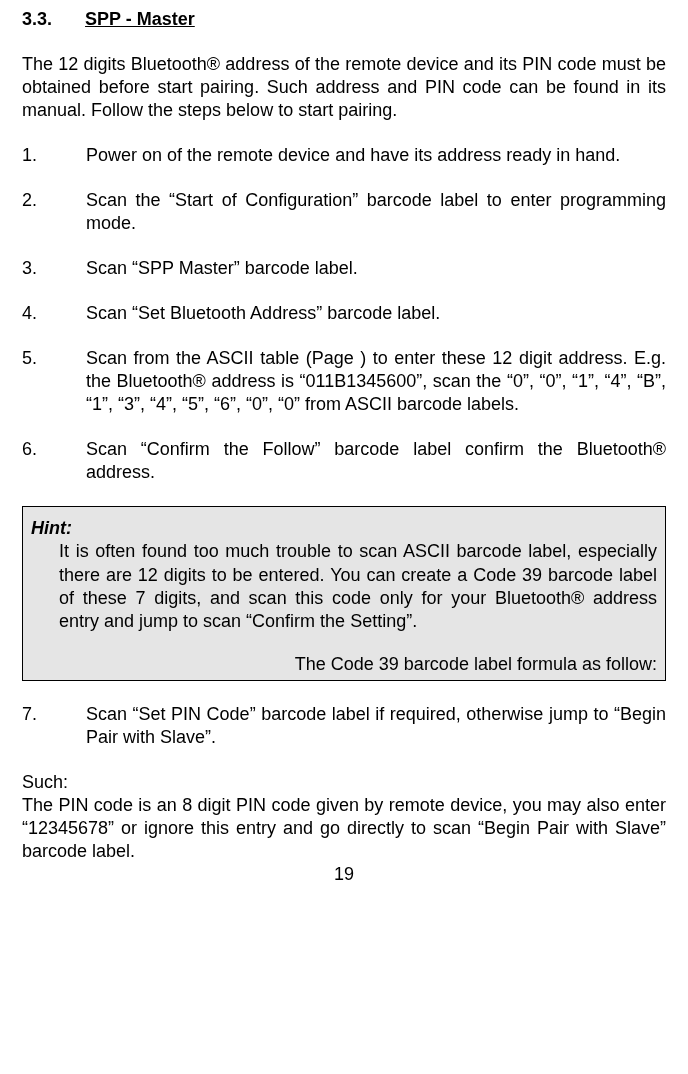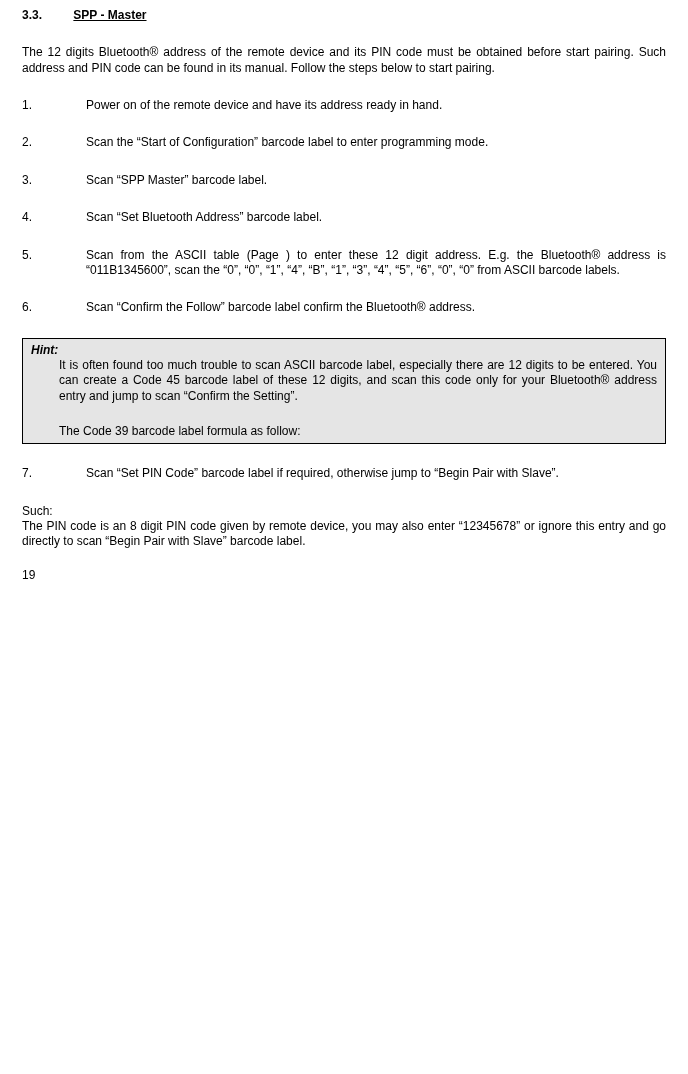--- a/index.html
+++ b/index.html
@@ -7,21 +7,21 @@
     padding: 0;
     font-family: Arial, Helvetica, sans-serif;
     background: #fff;
     color: #000;
     width: 688px;
     height: 1074px;
     box-sizing: border-box;
   }
   .page {
     padding: 8px 22px 0 22px;
-    font-size: 12px;
+    font-size: 18px;
     line-height: 1.28;
   }
   .sect-num {
     font-weight: bold;
   }
   .sect-title {
     font-weight: bold;
     text-decoration: underline;
     margin-left: 28px;
   }
@@ -46,36 +46,38 @@
   }
   .hint-box {
     border: 1px solid #000;
     background: #e5e5e5;
     padding: 4px 8px 4px 8px;
     margin-bottom: 22px;
   }
   .hint-title {
     font-weight: bold;
     font-style: italic;
+    margin-top: 6px;
   }
   .hint-body {
     padding-left: 28px;
     text-align: justify;
   }
   .hint-body2 {
     padding-left: 28px;
     margin-top: 20px;
+    text-align: right;
   }
   .note-label {
   }
   .note-body {
     text-align: justify;
   }
   .pagenum {
-    margin-top: 18px;
+    text-align: center;
   }
 </style>
 </head>
 <body>
 
 <div class="page">
 
   <div class="heading-row">
     <span class="sect-num">3.3.</span>
     <span class="sect-title">SPP - Master</span>
@@ -103,21 +105,21 @@
     <div class="li-num">5.</div>
     <div class="li-body">Scan from the ASCII table (Page ) to enter these 12 digit address. E.g. the Bluetooth® address is “011B1345600”, scan the “0”, “0”, “1”, “4”, “B”, “1”, “3”, “4”, “5”, “6”, “0”, “0” from ASCII barcode labels.</div>
   </div>
   <div class="list-item">
     <div class="li-num">6.</div>
     <div class="li-body">Scan “Confirm the Follow” barcode label confirm the Bluetooth® address.</div>
   </div>
 
   <div class="hint-box">
     <div class="hint-title">Hint:</div>
-    <div class="hint-body">It is often found too much trouble to scan ASCII barcode label, especially there are 12 digits to be entered.  You can create a Code 45 barcode label of these 12 digits, and scan this code only for your Bluetooth® address entry and jump to scan “Confirm the Setting”.</div>
+    <div class="hint-body">It is often found too much trouble to scan ASCII barcode label, especially there are 12 digits to be entered.  You can create a Code 39 barcode label of these 7 digits, and scan this code only for your Bluetooth® address entry and jump to scan “Confirm the Setting”.</div>
     <div class="hint-body2">
       <div>The Code 39 barcode label formula as follow:</div>
     </div>
   </div>
 
   <div class="list-item">
     <div class="li-num">7.</div>
     <div class="li-body">Scan “Set PIN Code” barcode label if required, otherwise jump to “Begin Pair with Slave”.</div>
   </div>
 

